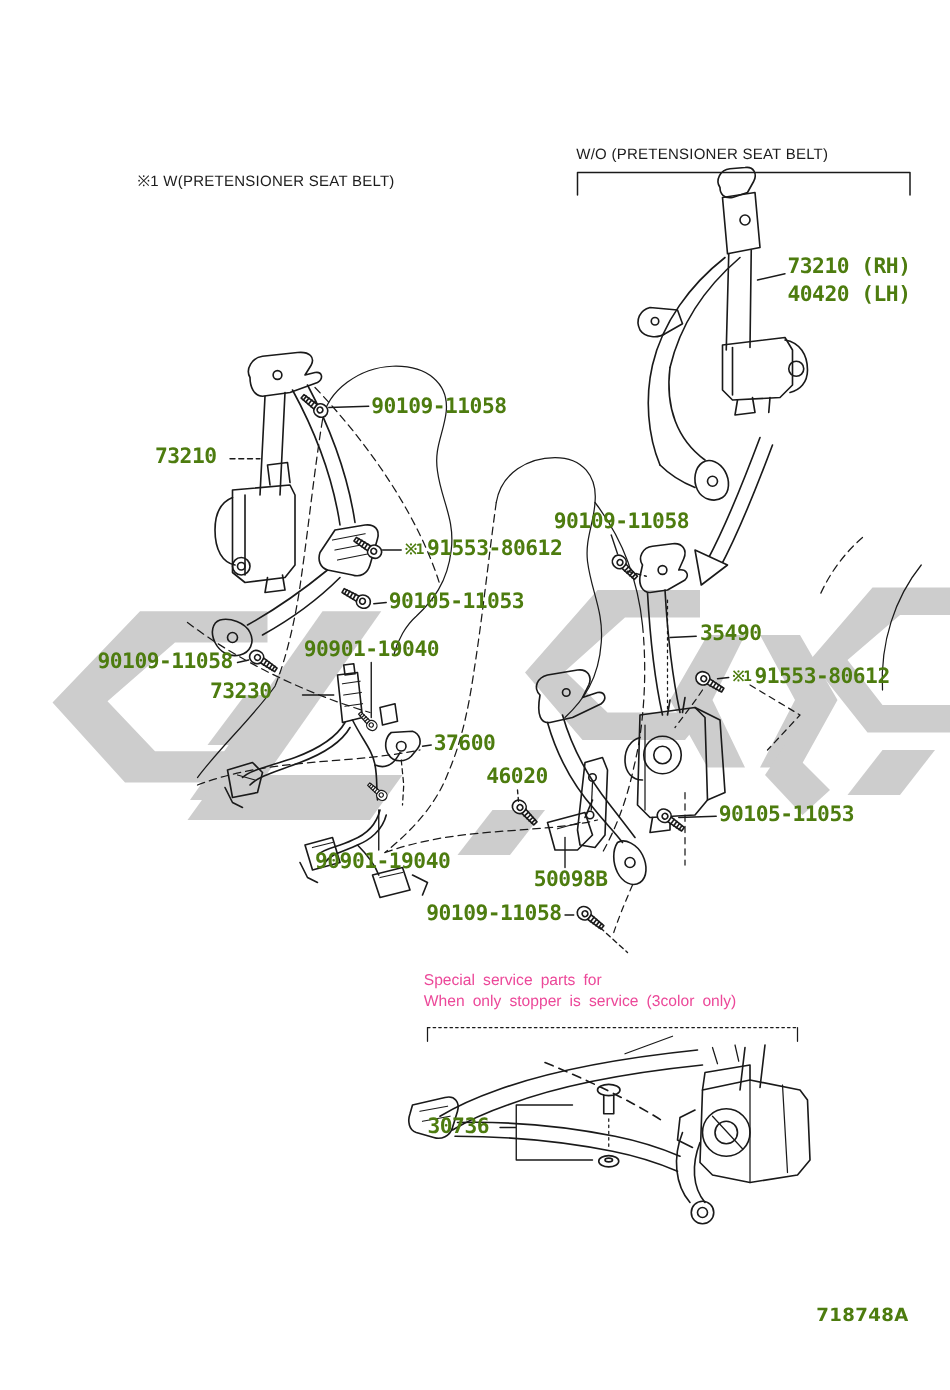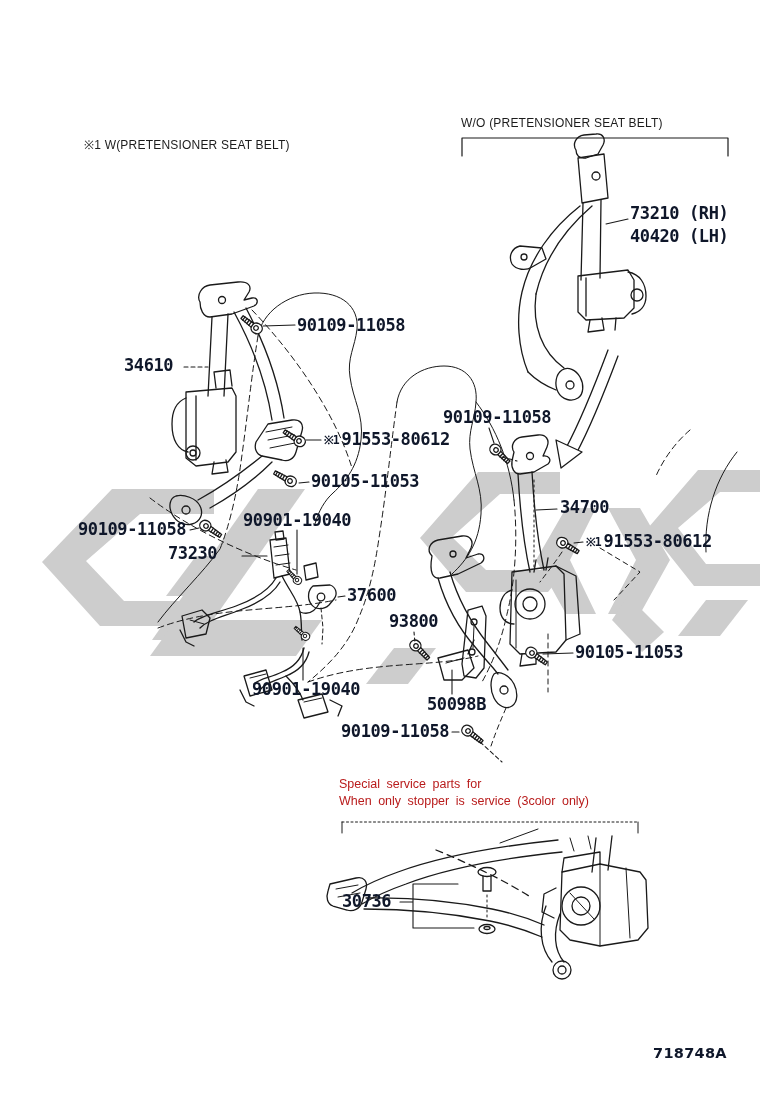--- a/index.html
+++ b/index.html
@@ -1,23 +1,23 @@
 <!DOCTYPE html>
 <html><head>
 <meta charset="utf-8">
 <style>
   html,body{margin:0;padding:0;background:#fff;}
   .stage{position:relative;width:760px;height:1112px;background:#ffffff;overflow:hidden;
          font-family:"Liberation Sans",sans-serif;color:#111;}
   svg.art{position:absolute;left:0;top:0;}
-  .lbl{position:absolute;white-space:nowrap;color:#0f172a;line-height:1.05;}
+  .lbl{position:absolute;white-space:nowrap;color:#4d7c0f;line-height:1.05;}
   .part{font-family:"DejaVu Sans Mono",monospace;font-weight:700;font-size:17px;letter-spacing:-0.4px;}
   .ref{font-size:11.5px;font-weight:700;margin-right:3px;letter-spacing:-1px;vertical-align:1px;}
   .note{font-size:12px;letter-spacing:0.2px;color:#1c1c1c;}
-  .ss{font-size:12.5px;word-spacing:3px;color:#b91c1c;}
+  .ss{font-size:12.5px;word-spacing:3px;color:#ec4899;}
   .figcode{font-family:"DejaVu Sans",sans-serif;font-weight:700;font-size:14.5px;letter-spacing:0.3px;text-align:center;}
 </style>
 </head>
 <body>
 
 <div class="stage">
 
 <svg class="art" width="760" height="1112" viewBox="0 0 760 1112" fill="none" stroke="#1a1a1a" stroke-width="1.3" stroke-linecap="round" stroke-linejoin="round">
 
   <g fill="#c9c9c9" stroke="none" opacity="0.92">
@@ -239,46 +239,46 @@
     <path d="M560,914 C553,932 554,950 564,962"></path>
     <circle cx="562" cy="970" r="9"></circle>
         <circle cx="562" cy="970" r="4"></circle>
   </g>
 
   <g stroke-width="1.1">
     <path d="M400,902 L413,902 M413,884 L413,928 M413,884 L458,884 M413,928 L474,928"></path>
   </g>
 </svg>
 
-<div class="lbl note" style="left:84px;top:139px">※1 W(PRETENSIONER SEAT BELT)</div>
+<div class="lbl note" style="left:110px;top:139px">※1 W(PRETENSIONER SEAT BELT)</div>
 <div class="lbl note" style="left:461px;top:117px">W/O (PRETENSIONER SEAT BELT)</div>
 
 <div class="lbl part" style="left:630px;top:205px">73210 (RH)</div>
 <div class="lbl part" style="left:630px;top:228px">40420 (LH)</div>
 
 <div class="lbl part" style="left:297px;top:317px">90109-11058</div>
-<div class="lbl part" style="left:124px;top:357px">34610</div>
+<div class="lbl part" style="left:124px;top:357px">73210</div>
 
 <div class="lbl part" style="left:324px;top:431px">
   <span class="ref">※1</span><span>91553-80612</span>
 </div>
 
 <div class="lbl part" style="left:443px;top:409px">90109-11058</div>
 <div class="lbl part" style="left:311px;top:473px">90105-11053</div>
-<div class="lbl part" style="left:560px;top:499px">34700</div>
+<div class="lbl part" style="left:560px;top:499px">35490</div>
 
 <div class="lbl part" style="left:586px;top:533px">
   <span class="ref">※1</span><span>91553-80612</span>
 </div>
 
 <div class="lbl part" style="left:78px;top:521px">90109-11058</div>
 <div class="lbl part" style="left:243px;top:512px">90901-19040</div>
 <div class="lbl part" style="left:168px;top:545px">73230</div>
 <div class="lbl part" style="left:347px;top:587px">37600</div>
-<div class="lbl part" style="left:389px;top:613px">93800</div>
+<div class="lbl part" style="left:389px;top:613px">46020</div>
 <div class="lbl part" style="left:575px;top:644px">90105-11053</div>
 <div class="lbl part" style="left:252px;top:681px">90901-19040</div>
 <div class="lbl part" style="left:427px;top:696px">50098B</div>
 <div class="lbl part" style="left:341px;top:723px">90109-11058</div>
 
 <div class="lbl ss" style="left:339px;top:778px">Special service parts for</div>
 <div class="lbl ss" style="left:339px;top:795px">When only stopper is service (3color only)</div>
 
 <div class="lbl part" style="left:342px;top:893px">30736</div>
 

